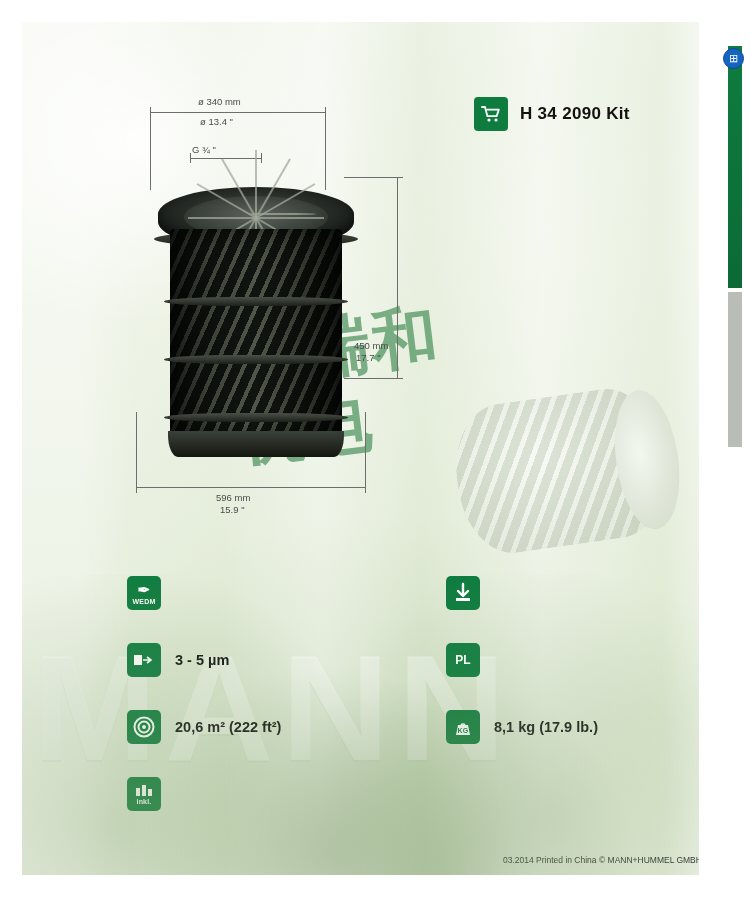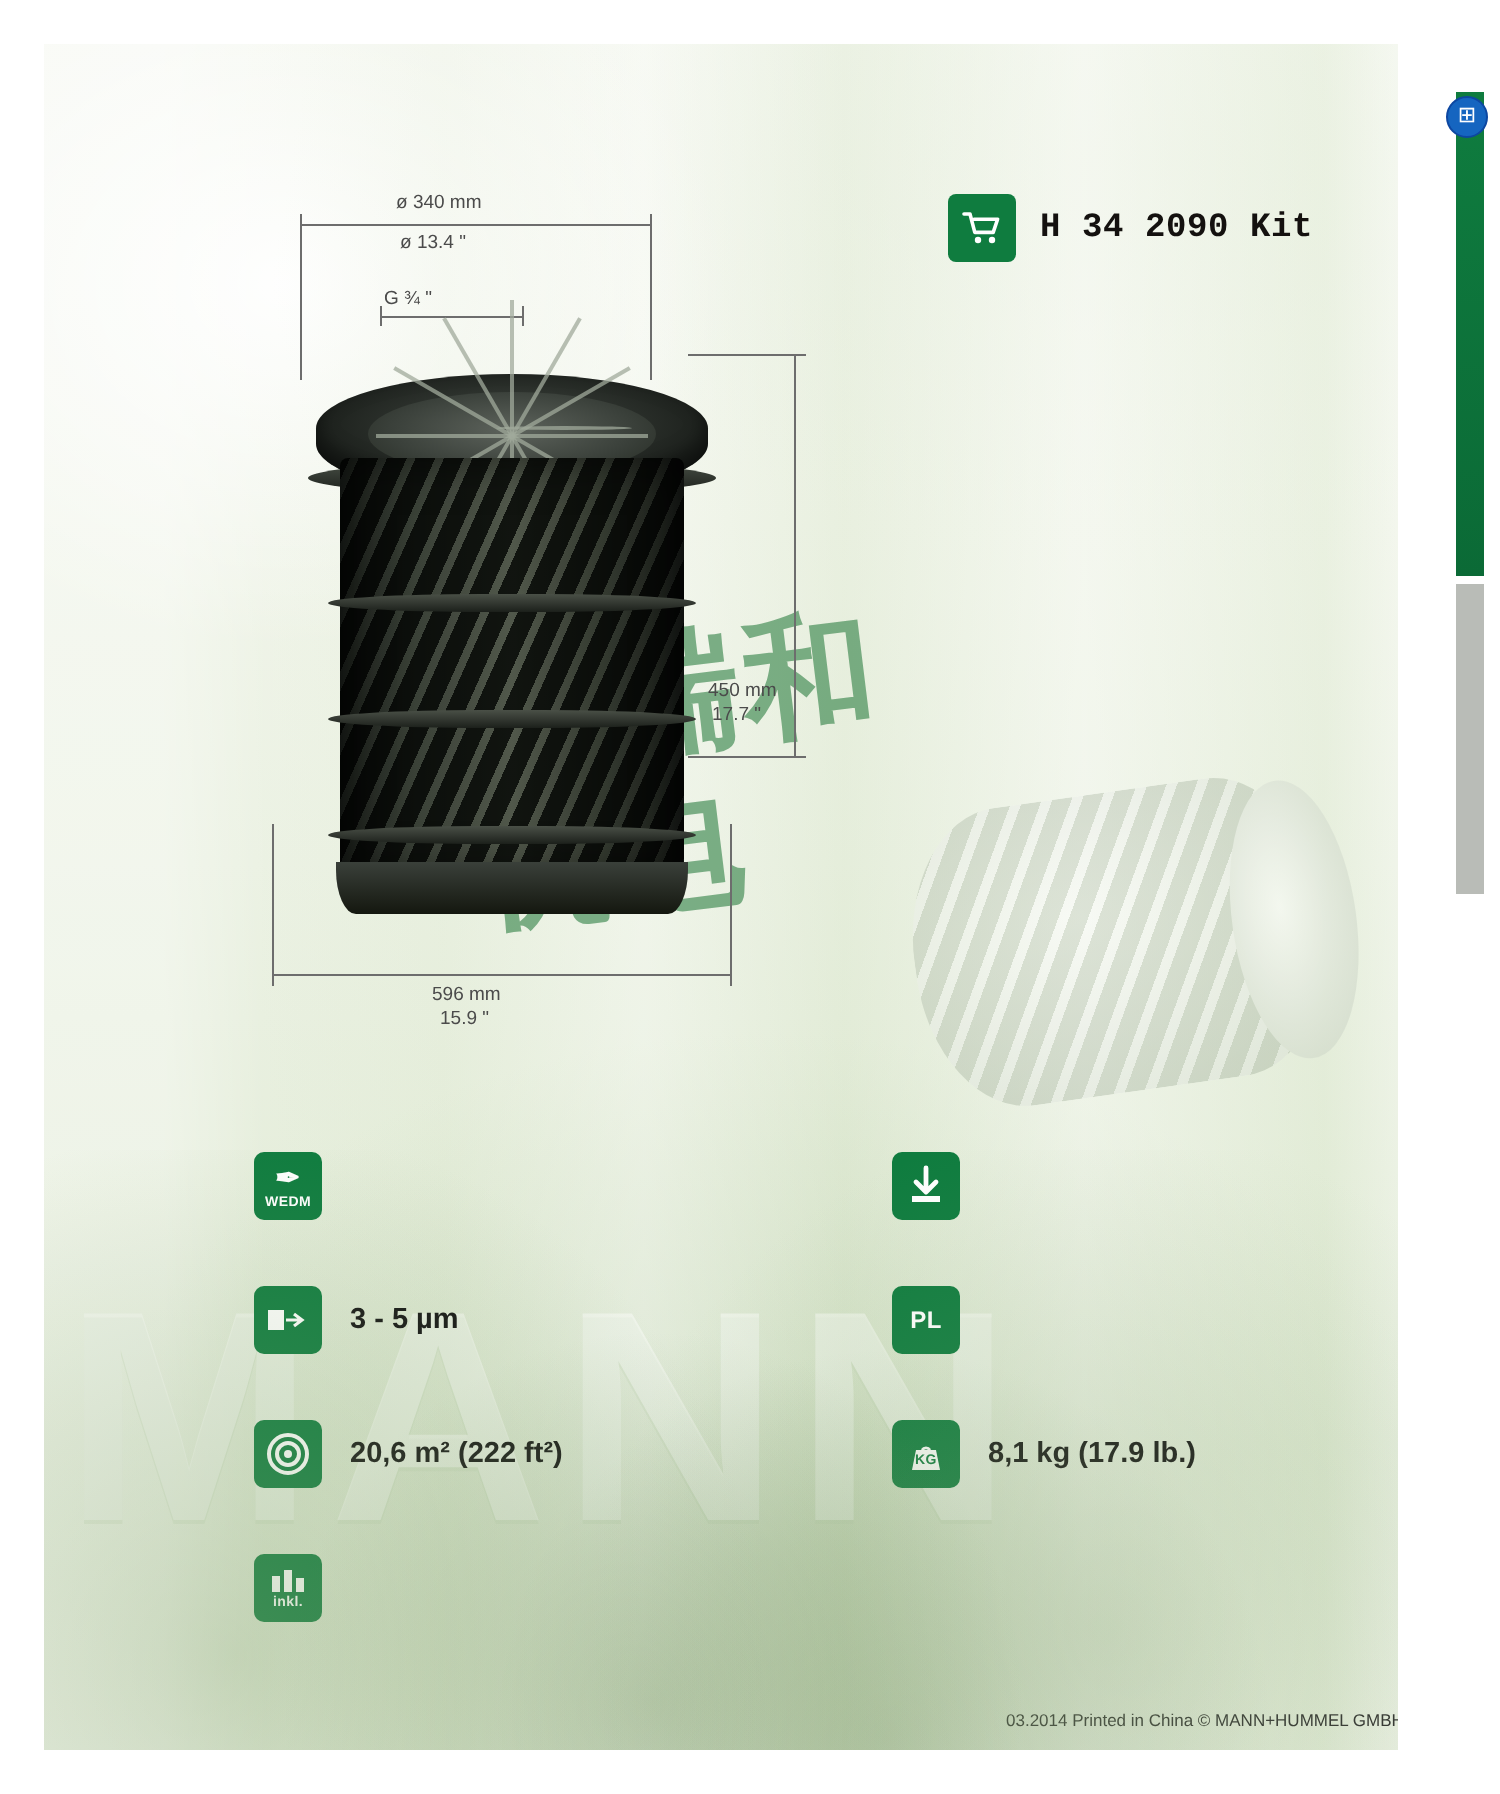--- a/index.html
+++ b/index.html
@@ -148,21 +148,20 @@
     display: flex;
     align-items: center;
     justify-content: center;
   }
   .cart-badge svg { display:block; }
   #product-code {
     font-size: 17px;
     font-weight: bold;
     color: #14110f;
     letter-spacing: .3px;
-    font-family: Liberation Mono, monospace;
   }
 
   
   #drawing {
     position: absolute;
     left: 90px;
     top: 60px;
     width: 320px;
     height: 450px;
   }

